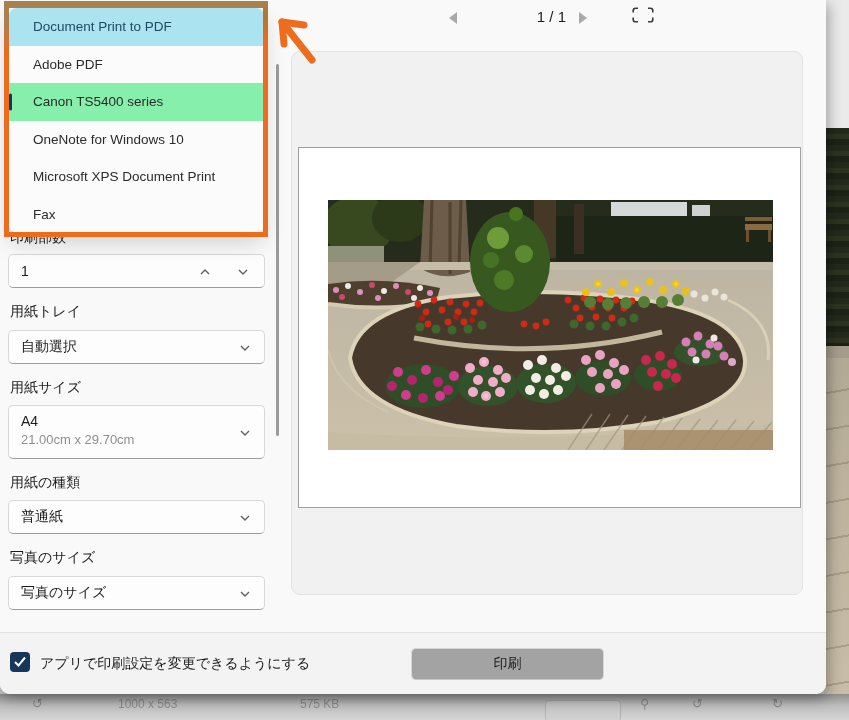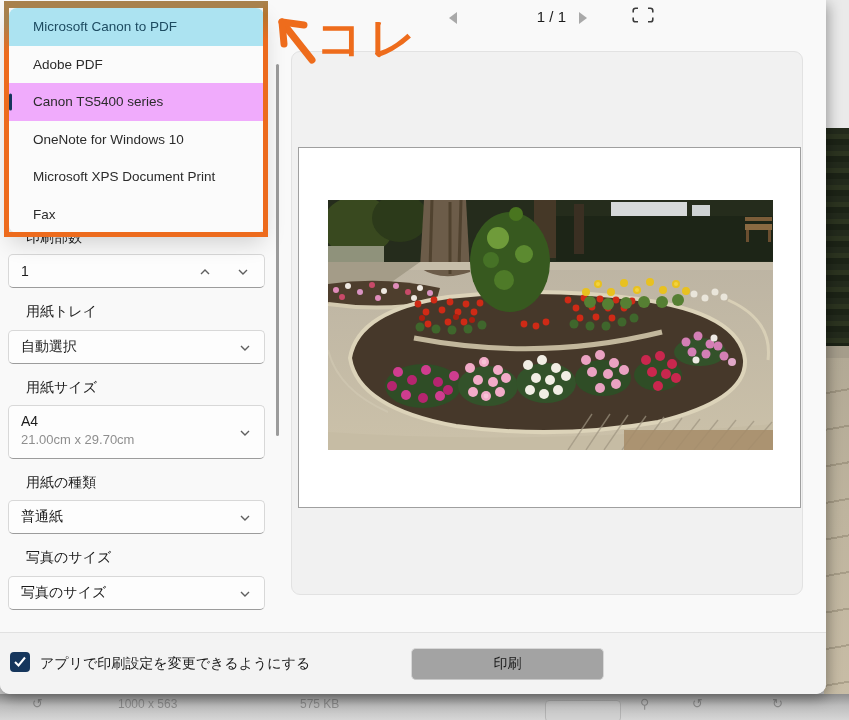--- a/index.html
+++ b/index.html
@@ -33,21 +33,21 @@
   .nav-prev { left:446px; } .nav-next { left:574px; }
   .tri-left { width:0; height:0; border-top:6px solid transparent; border-bottom:6px solid transparent;
      border-right:8px solid #a9a9a9; margin:2px 0 0 3px; }
   .tri-right { width:0; height:0; border-top:6px solid transparent; border-bottom:6px solid transparent;
      border-left:8px solid #a9a9a9; margin:2px 0 0 5px; }
   .page-indicator { position:absolute; left:470px; top:8px; width:96px; text-align:right;
      font-size:15px; color:#1b1b1b; }
   .fit-btn { position:absolute; left:632px; top:7px; width:24px; height:20px; }
 
   
-  .field-label { position:absolute; left:26px; font-size:14px; color:#1b1b1b; }
+  .field-label { position:absolute; left:10px; font-size:14px; color:#1b1b1b; }
   .box { position:absolute; left:8px; width:257px; background:#fdfdfd; border:1px solid #d8d8d8;
      border-bottom-color:#9c9c9c; border-radius:5px; }
   .box .value { position:absolute; left:12px; top:50%; transform:translateY(-50%); font-size:14px; color:#1b1b1b; }
   .chev { position:absolute; width:14px; height:14px; }
   .stepper { height:34px; }
   .stepper .chev-up { right:52px; top:10px; }
   .stepper .chev-down { right:14px; top:10px; }
   .select { height:34px; }
   .select .chev-down { right:12px; top:10px; }
   .select-tall { height:54px; }
@@ -75,21 +75,21 @@
      border-bottom-color:#c8c8c8; border-radius:5px; font-size:14px; color:#1b1b1b;
      display:flex; align-items:center; justify-content:center; }
   .btn-print { left:411px; } .btn-cancel { left:611px; }
 
   
   .flyout { position:absolute; left:9px; top:8px; width:255px; height:225px; background:#fbfbfb;
      border-radius:8px; box-shadow:0 10px 22px rgba(0,0,0,.16); overflow:hidden; }
   .flyout-item { position:relative; height:37.5px; display:flex; align-items:center; padding-left:24px;
      font-size:13.5px; color:#2b2b2b; }
   .flyout-item.highlighted { background:#ace3f1; color:#1d4b61; }
-  .flyout-item.current { background:#f0abfc; }
+  .flyout-item.current { background:#86efac; }
   .sel-pill { position:absolute; left:0; top:50%; transform:translateY(-50%); width:3px; height:17px;
      background:#16365c; border-radius:2px; }
 
   
   .annotation { position:absolute; left:4px; top:1px; width:264px; height:236px; pointer-events:none; }
   .ann-top { position:absolute; left:0; top:0; width:100%; height:7px; background:#a8814d; }
   .ann-left { position:absolute; left:0; top:0; width:5px; height:100%;
      background:linear-gradient(180deg,#a8814d 0,#a8814d 22px,#ed6b1d 52px,#ed6b1d 100%); }
   .ann-right { position:absolute; right:0; top:0; width:5px; height:100%;
      background:linear-gradient(180deg,#a8814d 0,#b4752f 14px,#ed6b1d 40px,#ed6b1d 100%); }
@@ -436,21 +436,21 @@
         </svg>
       </div>
       <span class="checkbox-label">アプリで印刷設定を変更できるようにする</span>
       <div class="btn btn-print">印刷</div>
     </div>
 
   </div>
 
   <div class="flyout">
     <div class="flyout-item highlighted">
-      <span>Microsoft Canon to PDF</span>
+      <span>Document Print to PDF</span>
     </div>
     <div class="flyout-item">
       <span>Adobe PDF</span>
     </div>
     <div class="flyout-item current">
       <span class="sel-pill"></span>
       <span>Canon TS5400 series</span>
     </div>
     <div class="flyout-item">
       <span>OneNote for Windows 10</span>
@@ -466,15 +466,14 @@
   <div class="annotation">
     <div class="ann-top"></div>
     <div class="ann-left"></div>
     <div class="ann-right"></div>
     <div class="ann-bottom"></div>
   </div>
   <svg class="ann-arrow" width="46" height="52" viewBox="0 0 46 52">
     <path d="M40 48 L10 10" stroke="#ee6c1c" stroke-width="7" fill="none" stroke-linecap="round"></path>
     <path d="M10 10 L12 32 M10 10 L32 13" stroke="#ee6c1c" stroke-width="7" fill="none" stroke-linecap="round"></path>
   </svg>
-  <div class="ann-text">コレ</div>
 
 </div>
 
 </body></html>

